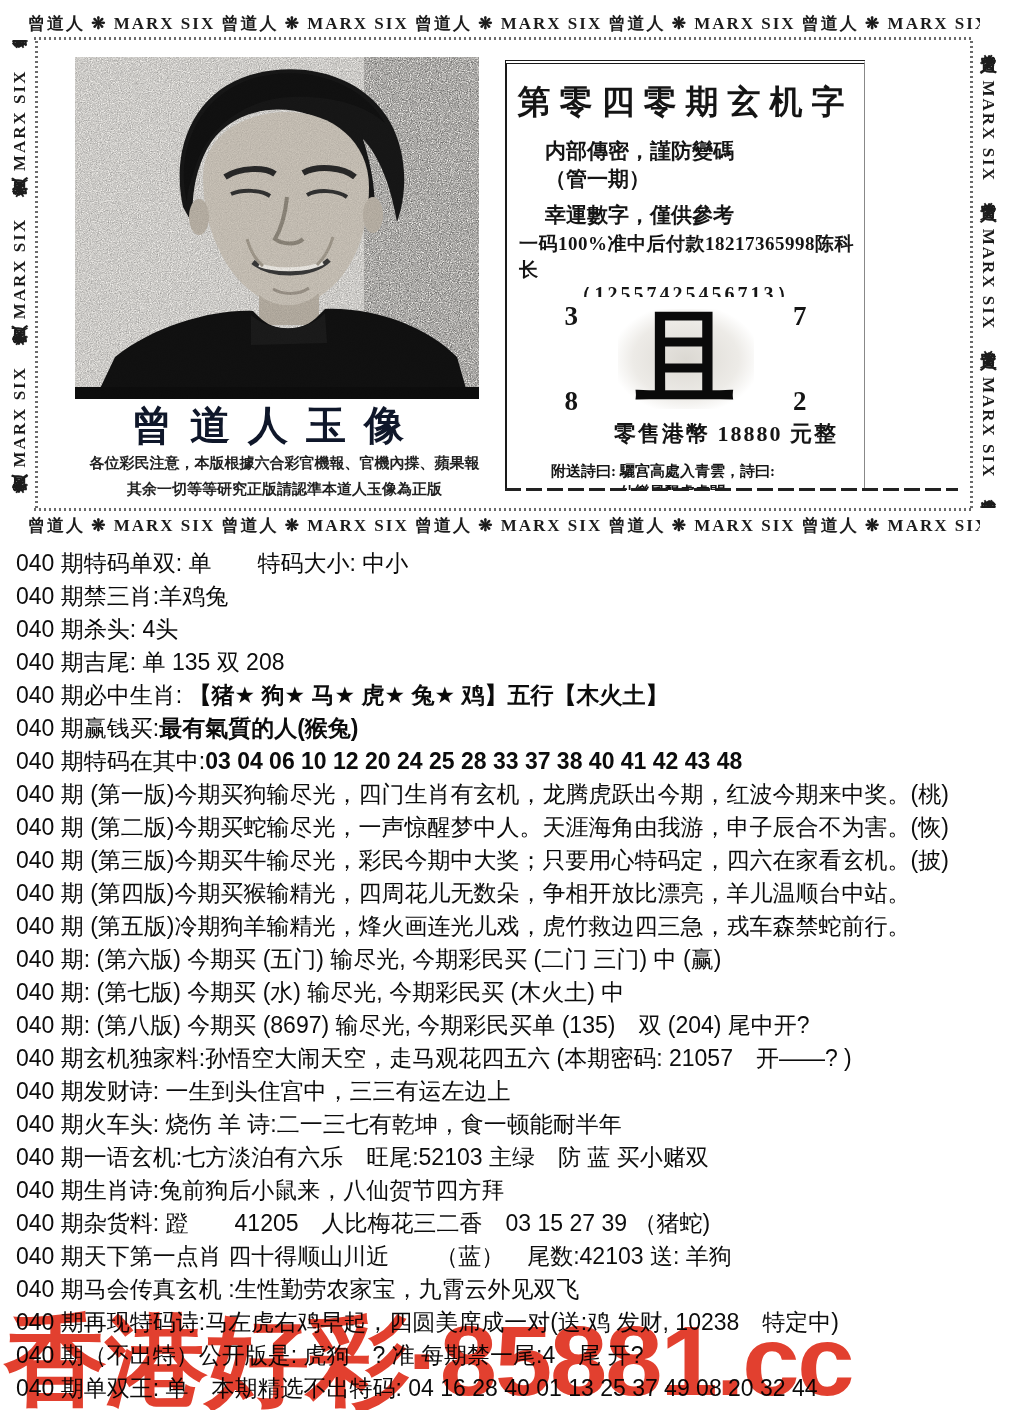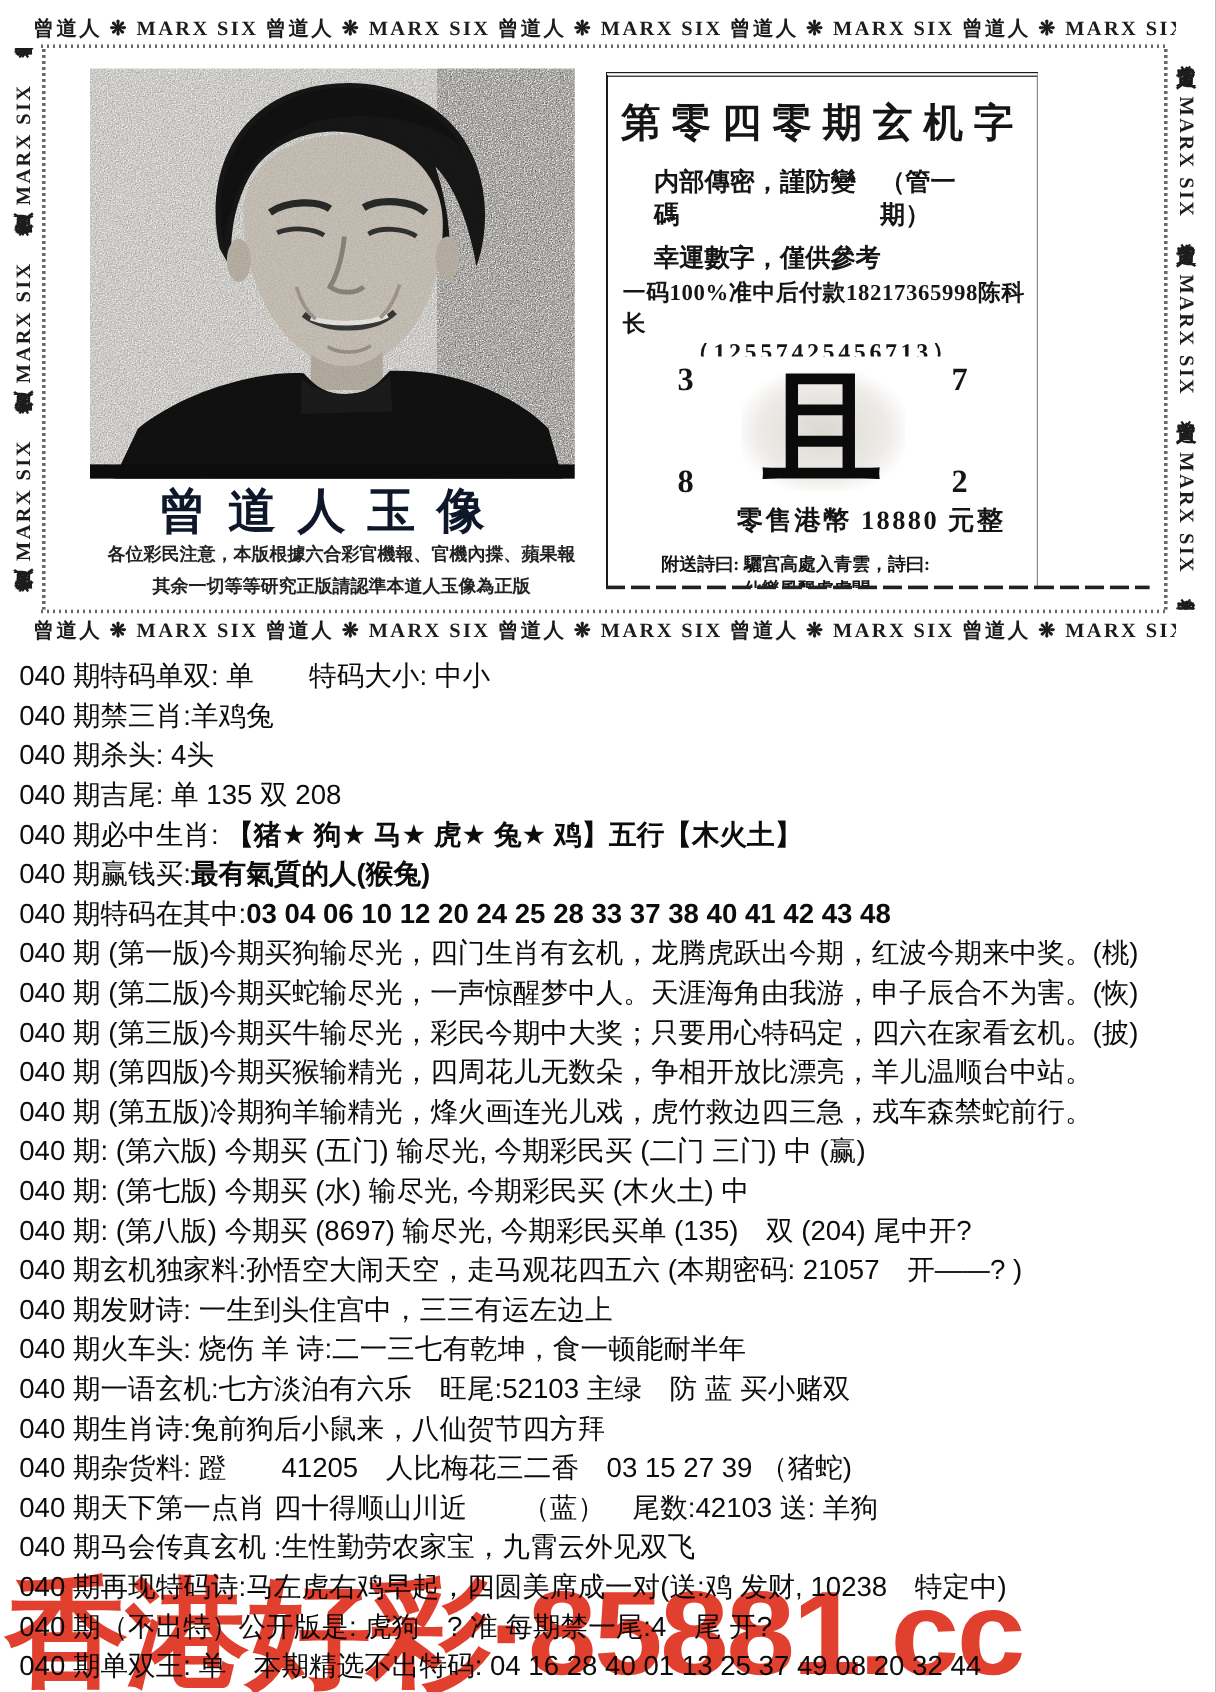--- a/index.html
+++ b/index.html
@@ -28,21 +28,21 @@
            font-size:40px;letter-spacing:18px;color:#0f172a;}
   .notes{position:absolute;left:62px;top:450px;width:445px;
          font-family:"Liberation Serif","DejaVu Serif",serif;font-weight:bold;
          font-size:15px;line-height:26px;color:#222;text-align:center;}
   
   .panel{position:absolute;left:505px;top:60px;width:360px;height:430px;
          border-top:4px double #1a1a1a;border-left:2px solid #1a1a1a;border-right:1px solid #888;
          font-family:"Liberation Serif","DejaVu Serif",serif;font-weight:bold;color:#151515;
          overflow:hidden;box-sizing:border-box;}
   .p-title{margin-top:16px;text-align:center;font-size:33px;letter-spacing:9px;}
-  .p-row1{display:flex;padding:12px 26px 0 38px;font-size:21px;}
+  .p-row1{display:flex;padding:12px 26px 0 38px;font-size:21px;flex-direction:column;}
   .p-lucky{padding:8px 0 0 38px;font-size:21px;}
   .p-pay{padding:2px 0 0 12px;font-size:19px;letter-spacing:.5px;}
   .p-code{height:14px;overflow:hidden;text-align:center;font-size:20px;line-height:22px;letter-spacing:3px;}
   .mystic{position:relative;width:250px;height:112px;margin:6px auto 0;}
   .mystic .corner{position:absolute;font-size:27px;}
   .c-tl{left:4px;top:-2px}.c-tr{right:4px;top:-2px}.c-bl{left:4px;bottom:-2px}.c-br{right:4px;bottom:-2px}
   .m-char{position:absolute;left:50%;top:50%;transform:translate(-50%,-50%);
           font-size:100px;line-height:1;font-weight:bold;color:#0a0a0a;padding:0 18px;
           background:radial-gradient(ellipse at center,#dbd8d2 0%,#edebe7 55%,rgba(255,255,255,0) 78%);}
   .p-price{text-align:right;padding-right:26px;font-size:22px;margin-top:4px;letter-spacing:2px;}

